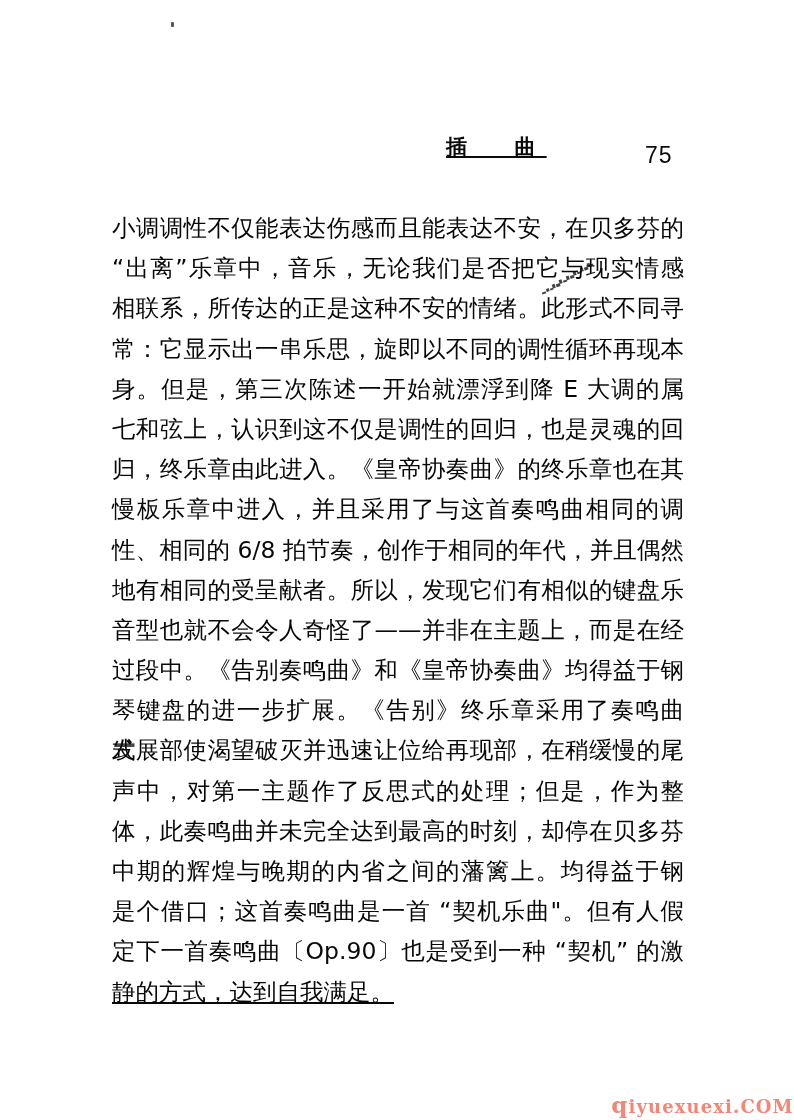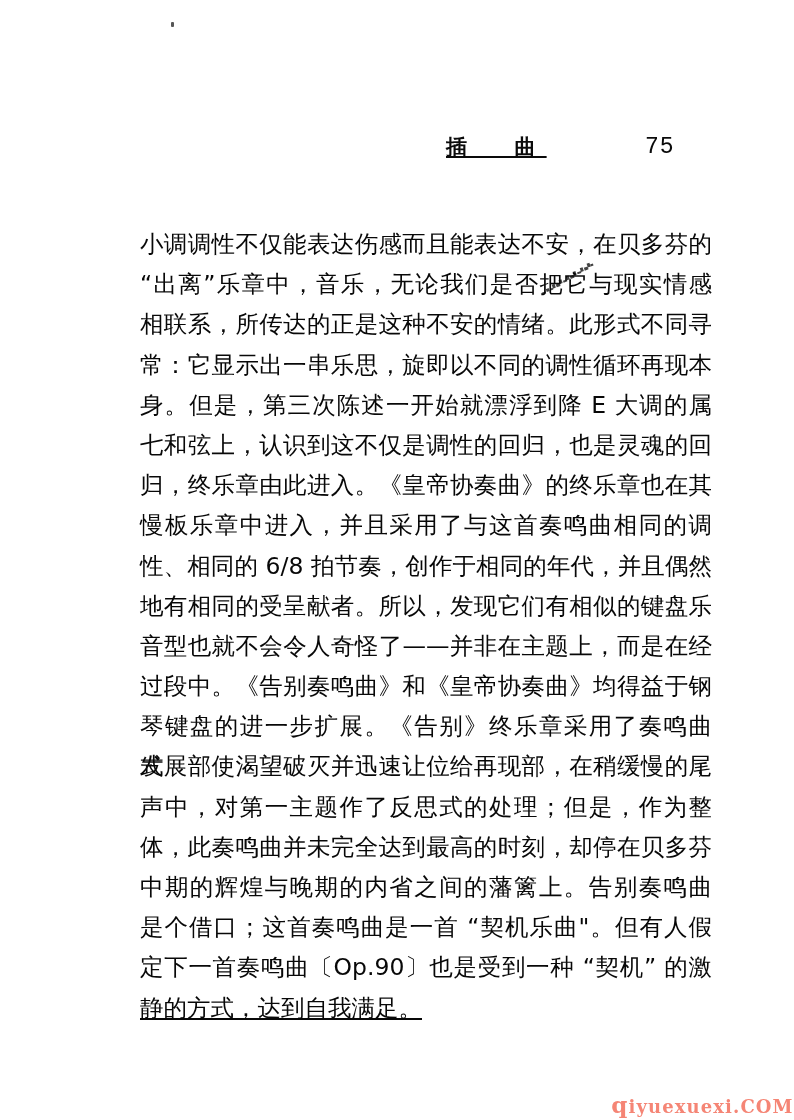--- a/index.html
+++ b/index.html
@@ -60,36 +60,35 @@
     letter-spacing: 11px;
     color: #0a0a0a;
     white-space: pre;
     line-height: 30px;
     text-decoration: underline;
   }
 
   .header-pageno {
     position: absolute;
     left: 645px;
-    top: 0;
-    font-family: Liberation Mono, monospace;
+    top: 8px;
+    font-family: Liberation Sans, sans-serif;
     font-size: 23px;
     font-weight: 400;
     color: #0a0a0a;
     line-height: 30px;
     letter-spacing: 1px;
   }
 
   
   .body-block {
     position: absolute;
     left: 112px;
-    top: 224px;
+    top: 208px;
     width: 572px;
-    margin-left: 28px;
   }
 
   .body-line {
     font-family: "DejaVu Sans", sans-serif;
     font-size: 23.5px;
     line-height: 40.2px;
     color: #080808;
     white-space: pre;
     letter-spacing: 0px;
     height: 40.2px;
@@ -176,21 +175,21 @@
     <div class="body-line justify">归，终乐章由此进入。《皇帝协奏曲》的终乐章也在其</div>
     <div class="body-line justify">慢板乐章中进入，并且采用了与这首奏鸣曲相同的调</div>
     <div class="body-line justify">性、相同的 6/8 拍节奏，创作于相同的年代，并且偶然</div>
     <div class="body-line justify">地有相同的受呈献者。所以，发现它们有相似的键盘乐</div>
     <div class="body-line justify">音型也就不会令人奇怪了——并非在主题上，而是在经</div>
     <div class="body-line justify">过段中。《告别奏鸣曲》和《皇帝协奏曲》均得益于钢</div>
     <div class="body-line justify">琴键盘的进一步扩展。《告别》终乐章采用了奏鸣曲式，</div>
     <div class="body-line justify">发展部使渴望破灭并迅速让位给再现部，在稍缓慢的尾</div>
     <div class="body-line justify">声中，对第一主题作了反思式的处理；但是，作为整</div>
     <div class="body-line justify">体，此奏鸣曲并未完全达到最高的时刻，却停在贝多芬</div>
-    <div class="body-line justify">中期的辉煌与晚期的内省之间的藩篱上。告别奏鸣曲</div>
+    <div class="body-line justify">中期的辉煌与晚期的内省之间的藩篱上。均得益于钢</div>
     <div class="body-line justify">是个借口；这首奏鸣曲是一首 “契机乐曲"。但有人假</div>
     <div class="body-line justify">定下一首奏鸣曲〔Op.90〕也是受到一种 “契机” 的激</div>
     <div class="body-line last">静的方式，达到自我满足。</div>
   </div>
 
   <div class="watermark" style="color: rgb(245, 133, 117);">
     <span class="wm-lead">q</span><span class="wm-rest">iyuexuexi.COM</span>
   </div>
 
 </div>

